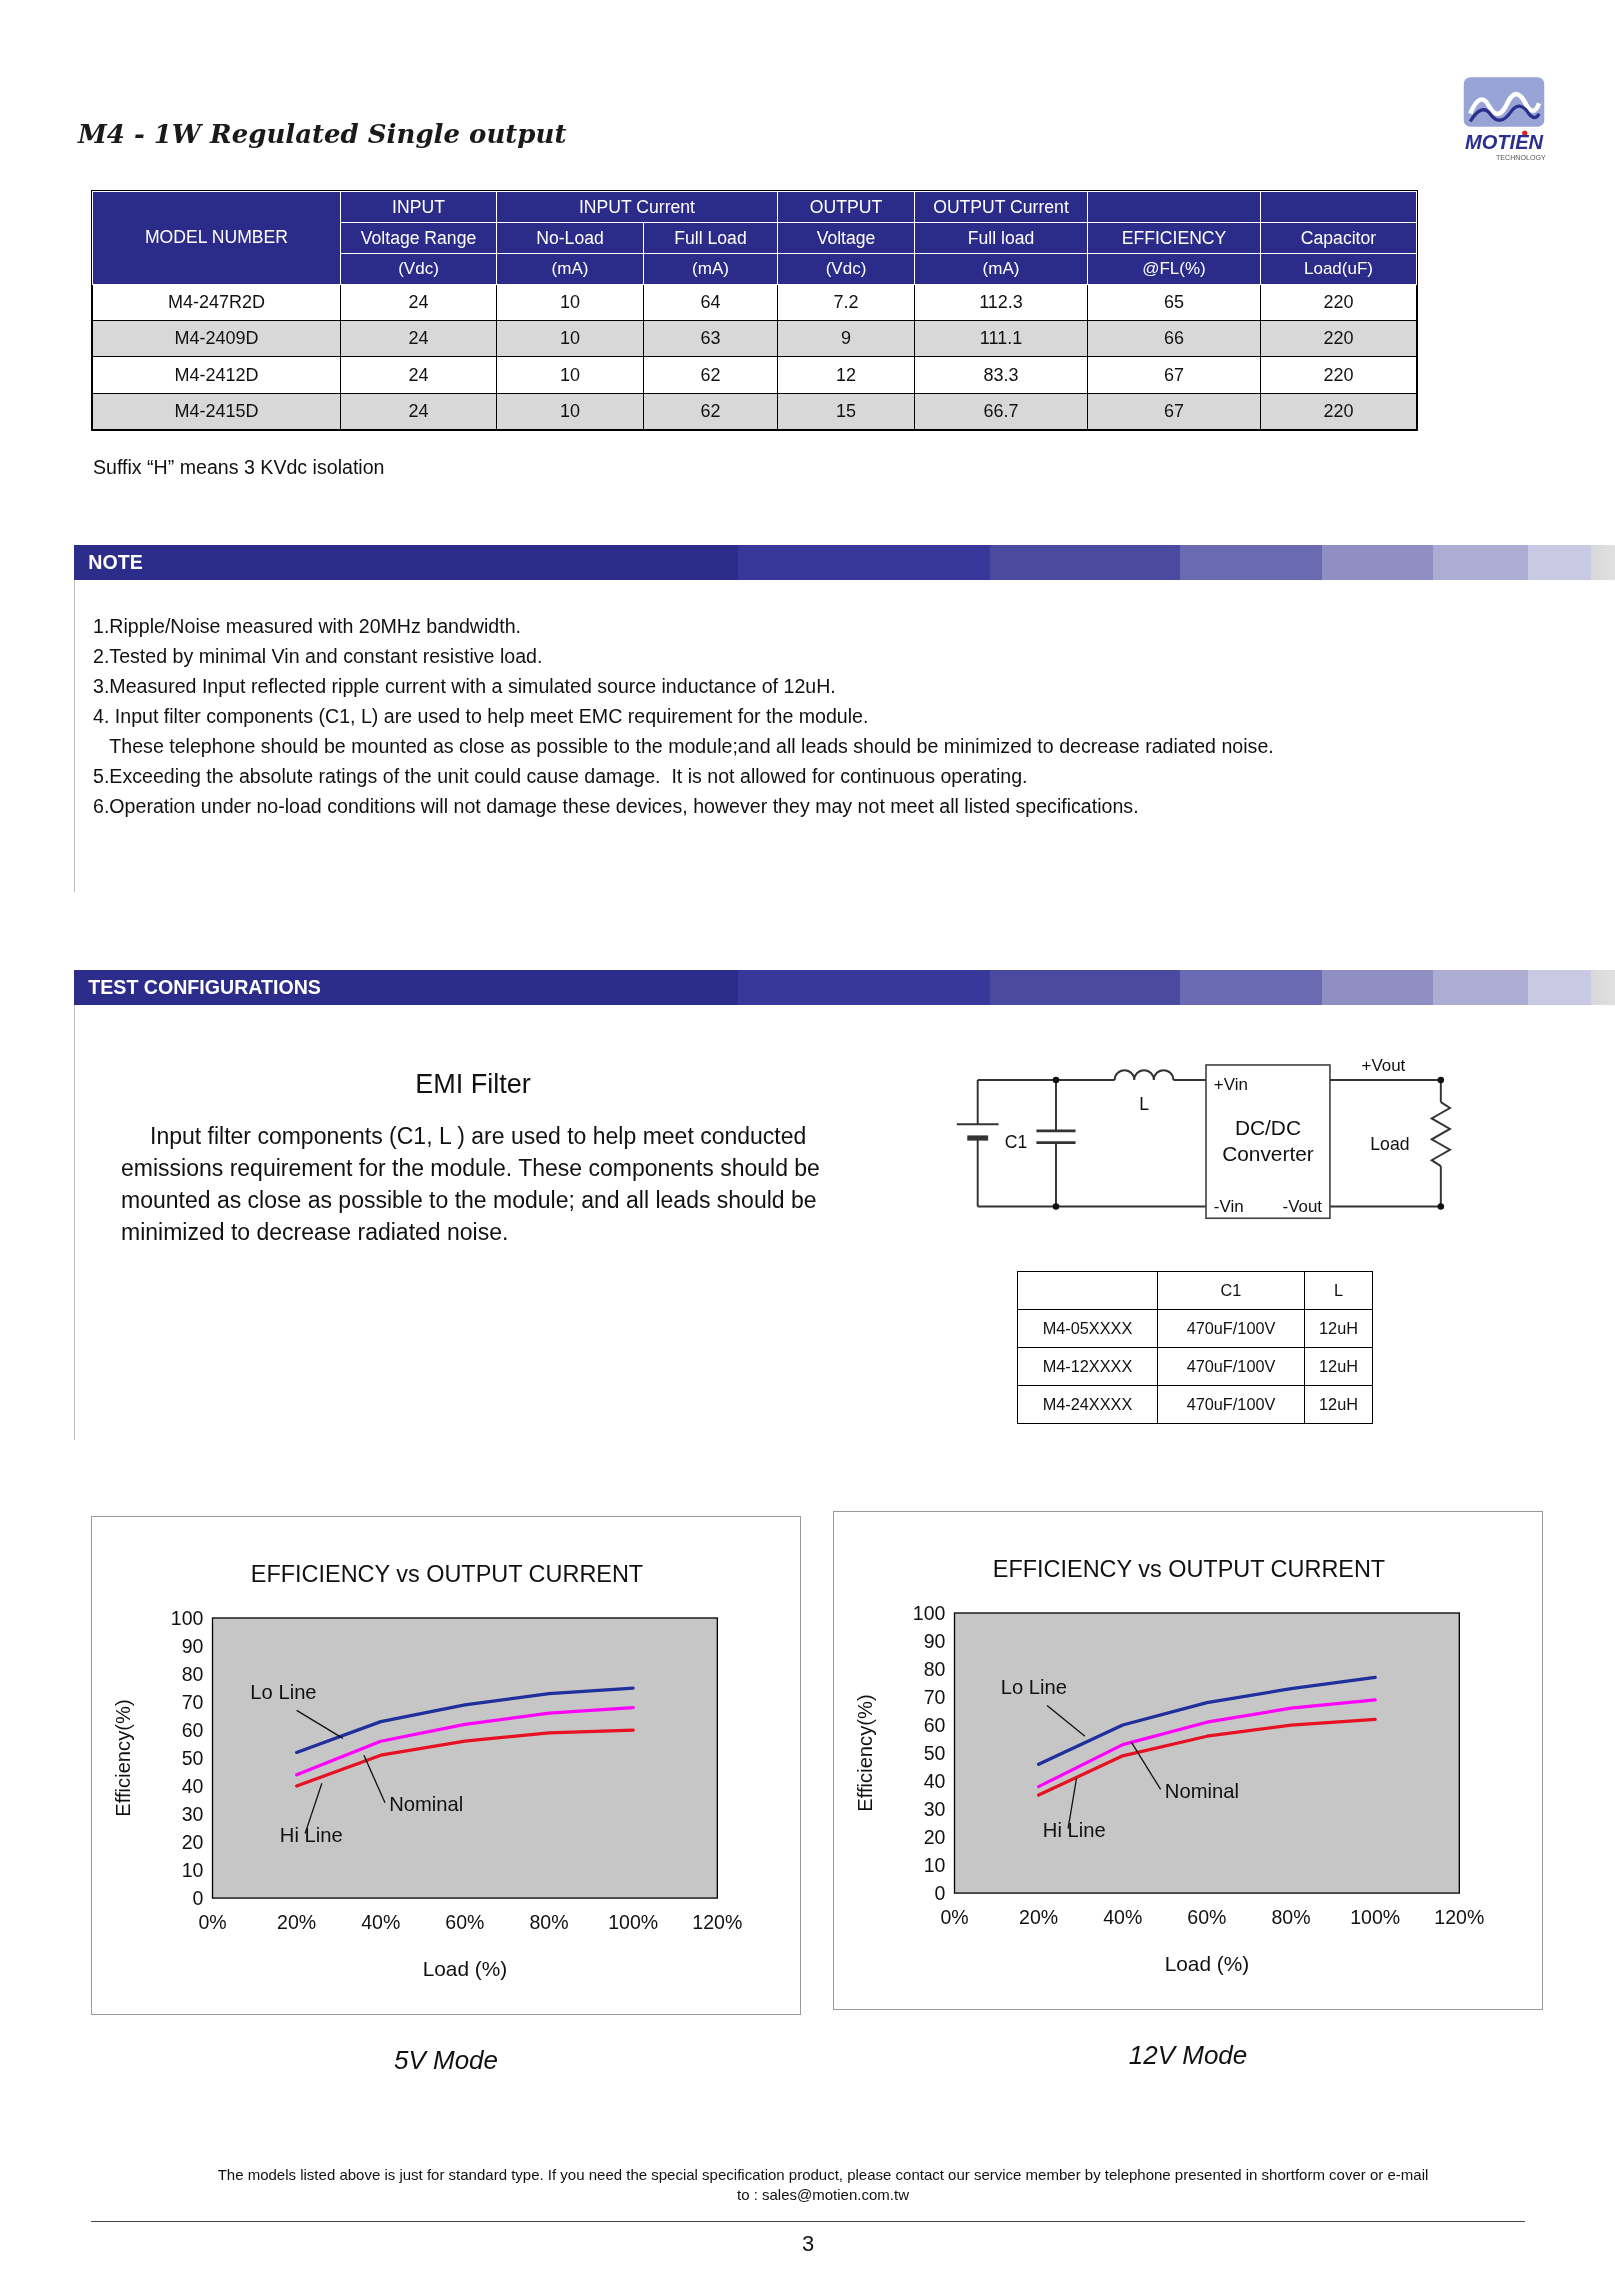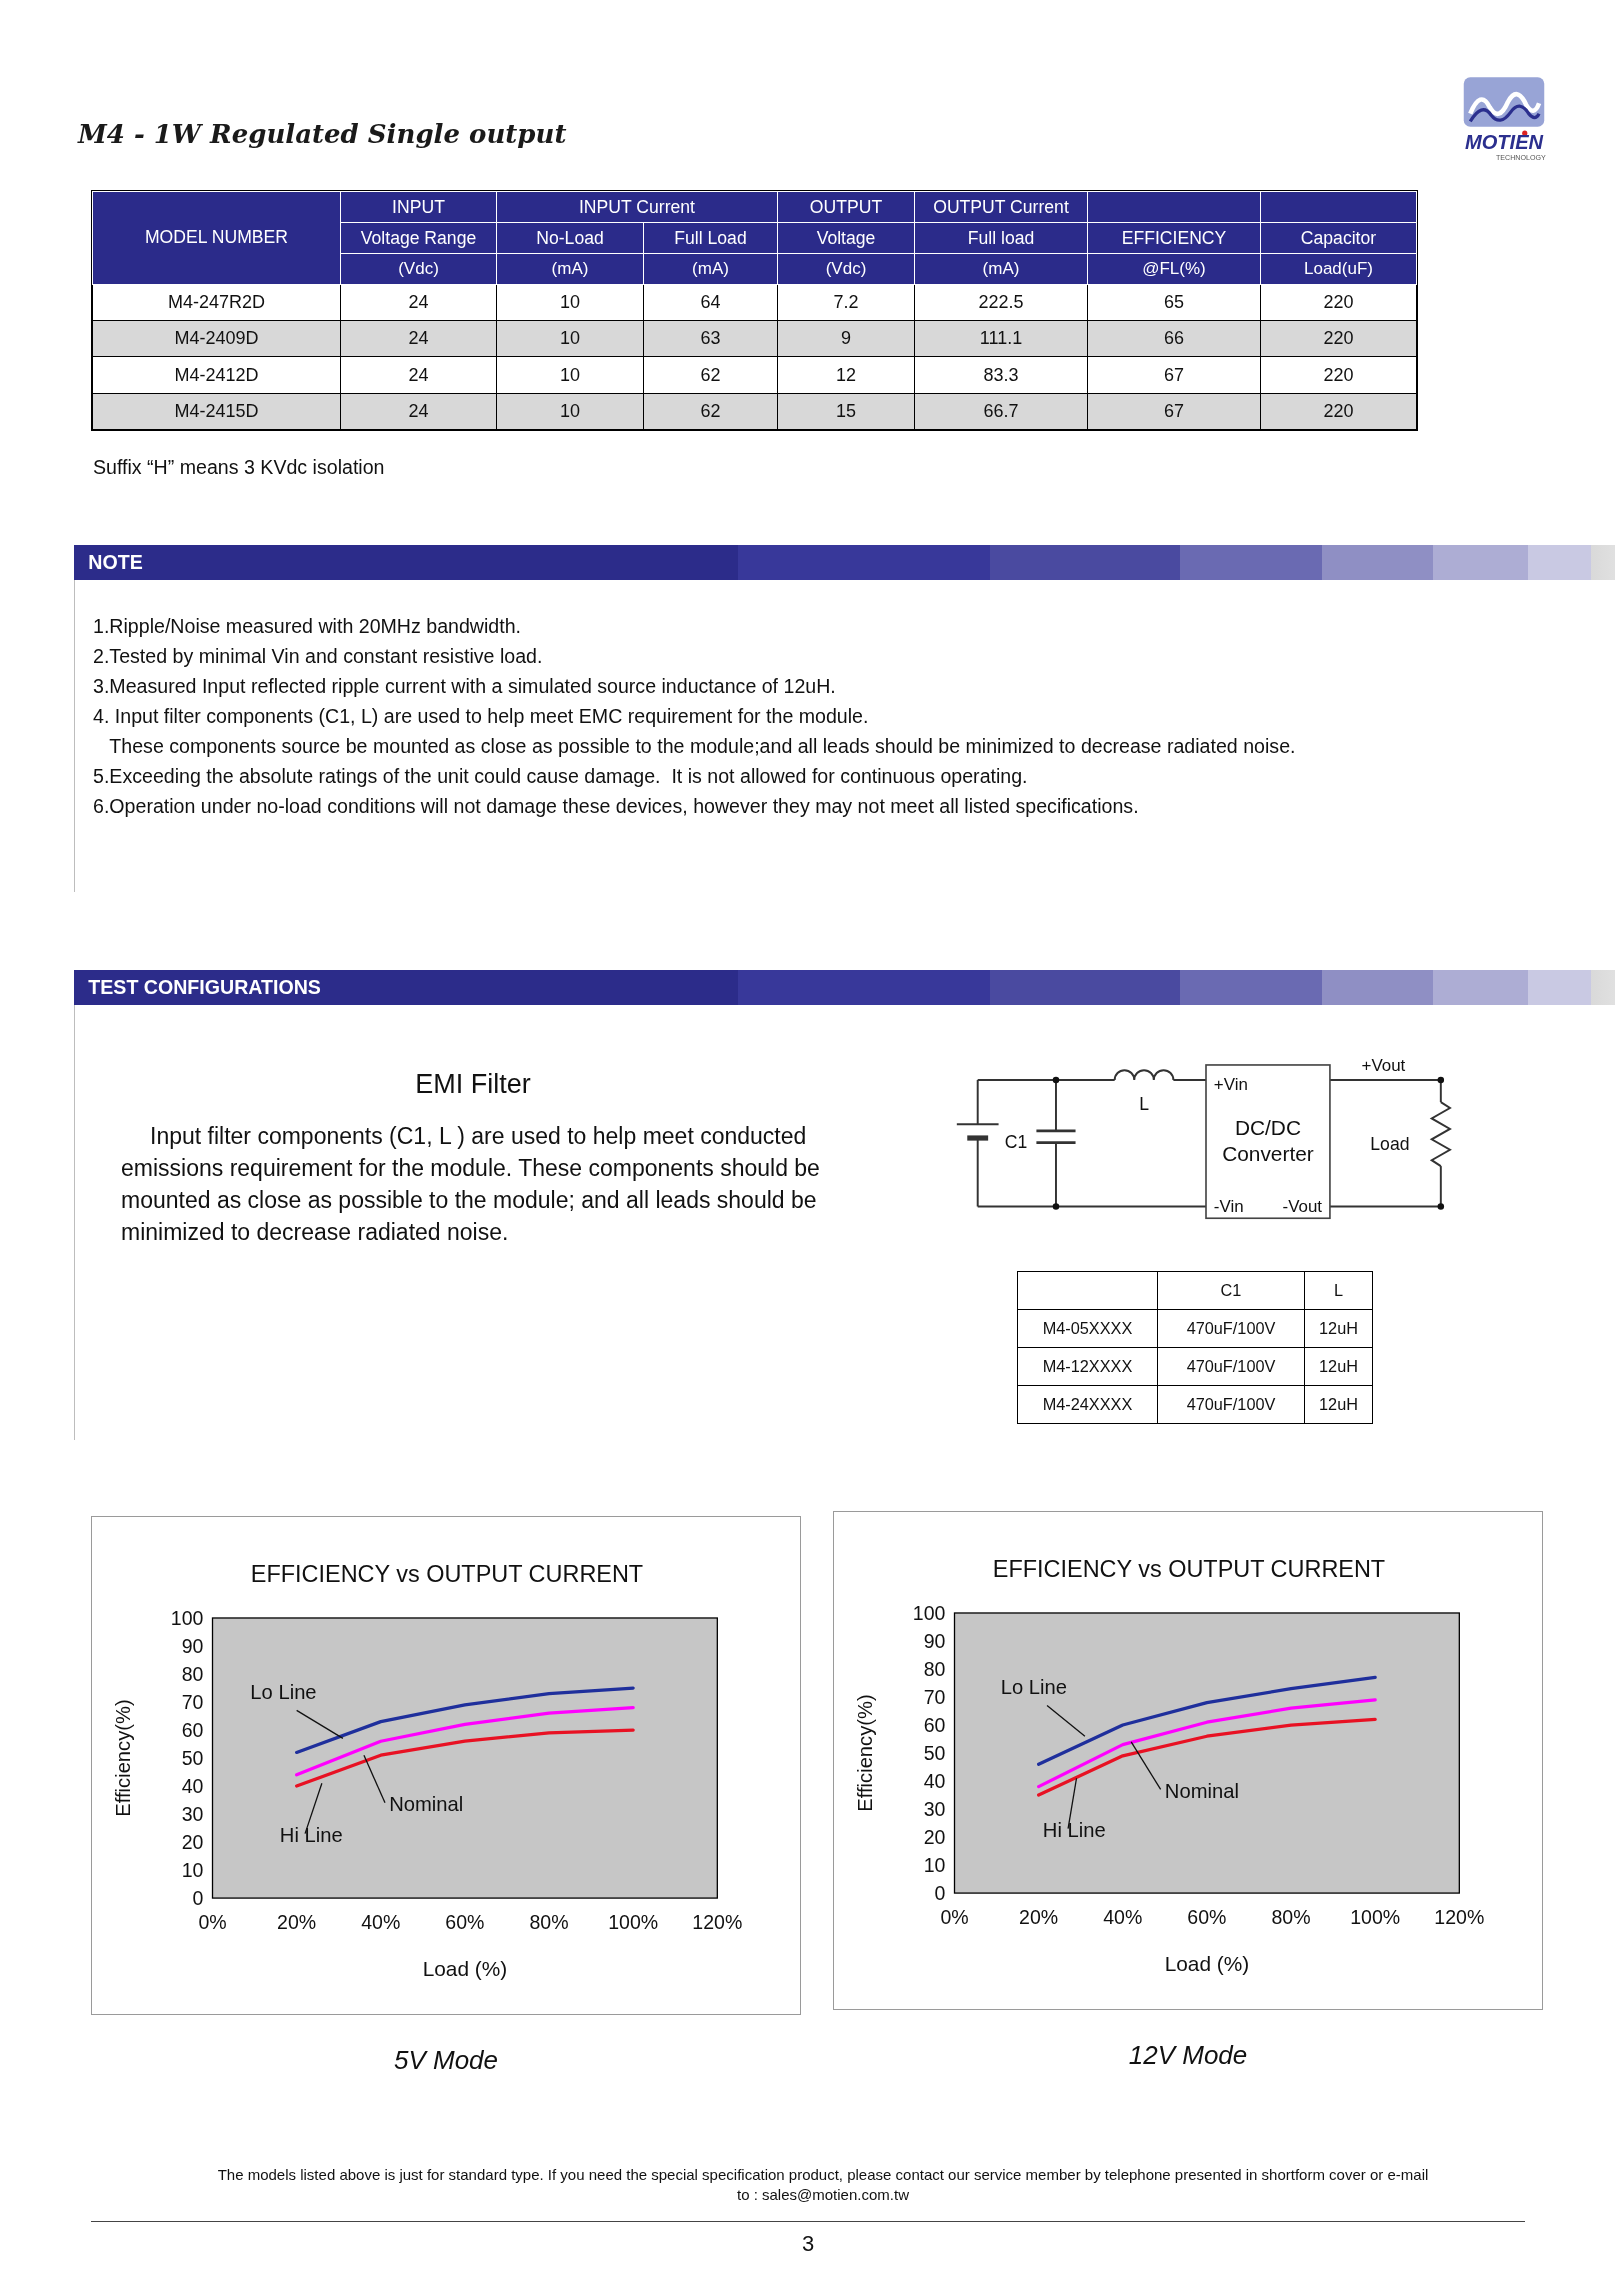--- a/index.html
+++ b/index.html
@@ -123,21 +123,21 @@
           <th class="units">Load(uF)</th>
         </tr>
       </thead>
       <tbody>
           <tr>
             <td>M4-247R2D</td>
             <td>24</td>
             <td>10</td>
             <td>64</td>
             <td>7.2</td>
-            <td>222.5</td>
+            <td>112.3</td>
             <td>65</td>
             <td>220</td>
           </tr>
           <tr>
             <td>M4-2409D</td>
             <td>24</td>
             <td>10</td>
             <td>63</td>
             <td>9</td>
             <td>111.1</td>
@@ -170,21 +170,21 @@
 
   <div class="suffix-note">Suffix “H” means 3 KVdc isolation</div>
 
   <div class="section-bar" style="top:545px;">NOTE</div>
   <div class="vrule" style="left:74px;top:580px;height:312px;"></div>
   <div class="note-list">
       <div class="note-line">1.Ripple/Noise measured with 20MHz bandwidth.</div>
       <div class="note-line">2.Tested by minimal Vin and constant resistive load.</div>
       <div class="note-line">3.Measured Input reflected ripple current with a simulated source inductance of 12uH.</div>
       <div class="note-line">4. Input filter components (C1, L) are used to help meet EMC requirement for the module.</div>
-      <div class="note-line">   These components source be mounted as close as possible to the module;and all leads should be minimized to decrease radiated noise.</div>
+      <div class="note-line">   These telephone should be mounted as close as possible to the module;and all leads should be minimized to decrease radiated noise.</div>
       <div class="note-line">5.Exceeding the absolute ratings of the unit could cause damage.  It is not allowed for continuous operating.</div>
       <div class="note-line">6.Operation under no-load conditions will not damage these devices, however they may not meet all listed specifications.</div>
     </div>
 
   <div class="section-bar" style="top:970px;">TEST CONFIGURATIONS</div>
   <div class="vrule" style="left:74px;top:1005px;height:435px;"></div>
 
   <div class="emi-title">EMI Filter</div>
   <div class="emi-text">Input filter components (C1, L ) are used to help meet conducted emissions requirement for the module. These components should be mounted as close as possible to the module; and all leads should be minimized to decrease radiated noise.</div>
 

